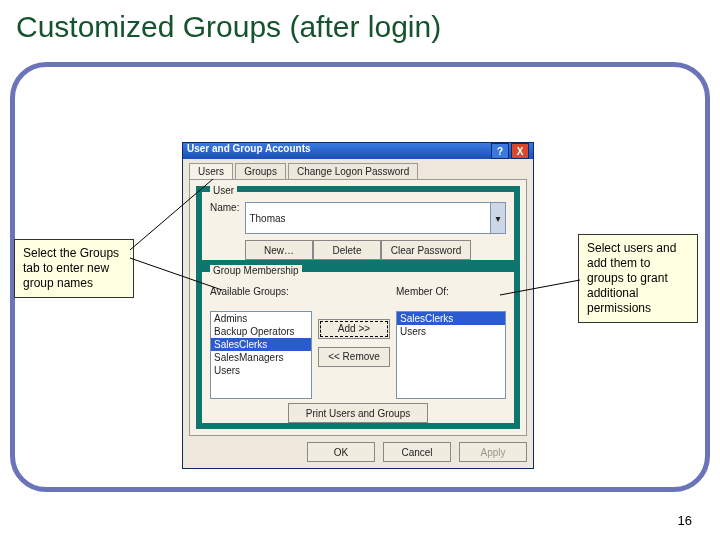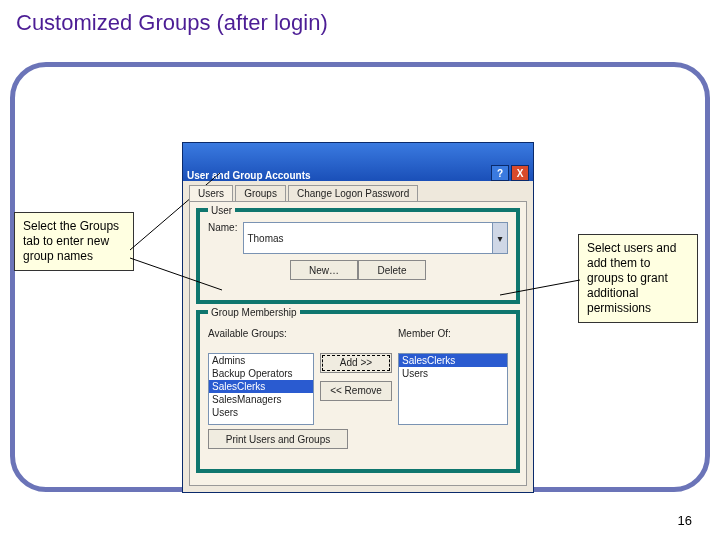--- a/index.html
+++ b/index.html
@@ -1,54 +1,54 @@
 <!DOCTYPE html>
 <html><head>
 <meta charset="utf-8">
 <style>
   *{box-sizing:border-box;margin:0;padding:0}
   body{width:720px;height:540px;background:#fff;font-family:Arial,Helvetica,sans-serif;position:relative;overflow:hidden}
-  .title{position:absolute;left:16px;top:10px;font-size:22px;color:#4c1d95}
+  .title{position:absolute;left:16px;top:10px;font-size:30px;color:#14532d}
   .slide-frame{position:absolute;left:10px;top:62px;right:10px;height:430px;border:5px solid #6b74b8;border-radius:36px}
   
   .dlg{position:absolute;left:182px;top:142px;width:352px;background:#eee8dc;border:1px solid #0a2a6b;font-size:10px;color:#222}
-  .titlebar{height:38px;background:linear-gradient(#3a7ae0,#1a4fb8);display:flex;align-items:flex-end;padding:0 4px;color:#fff;font-weight:bold}
+  .titlebar{height:16px;background:linear-gradient(#3a7ae0,#1a4fb8);display:flex;align-items:flex-start;padding:0 4px;color:#fff;font-weight:bold}
   .titlebar .t{flex:1}
   .tbbtn{width:18px;height:16px;margin-left:2px;display:flex;align-items:center;justify-content:center;font-size:10px;font-weight:bold;border:1px solid #0a2a6b}
   .help{background:#3a7ae0;color:#fff}
   .close{background:#d84a2b;color:#fff}
   .tabs{display:flex;gap:2px;padding:4px 6px 0 6px}
   .tab{padding:2px 8px;background:#eee8dc;border:1px solid #999;border-bottom:none;font-size:10px;position:relative}
   .tab.active{background:#f7f2e7;z-index:2}
   .tabbody{margin:0 6px 6px 6px;padding:6px;background:#f7f2e7;border:1px solid #999;position:relative}
-  .fs{border:4px solid #0f766e;padding:10px 8px 20px 8px;margin-bottom:6px;position:relative}
+  .fs{border:6px solid #0f766e;padding:10px 8px 0 8px;position:relative}
   .fs .lg{position:absolute;top:-7px;left:8px;background:#f7f2e7;padding:0 3px;font-size:10px}
   .row{display:flex;align-items:flex-start;gap:6px}
   .lbl{font-size:10px}
   .combo{flex:1;height:32px;background:#fff;border:1px solid #7a93b3;display:flex;align-items:center;padding:0 3px;font-size:10px;position:relative}
   .combo .arrow{position:absolute;right:0;top:0;bottom:0;width:15px;background:#cfd7e6;border-left:1px solid #7a93b3;display:flex;align-items:center;justify-content:center}
   .btnrow{display:flex;justify-content:center;margin-top:6px}
   .btn{min-width:68px;height:20px;background:#f0ece0;border:1px solid #888;font-size:10px;display:flex;align-items:center;justify-content:center}
   .btn.disabled{color:#9a968a}
   .cols{display:flex;gap:6px;margin-top:4px}
   .col{display:flex;flex-direction:column;gap:14px}
   .col.labelled{width:120px}
-  .listbox{height:72px;background:#fff;border:1px solid #7a93b3;overflow:hidden;font-size:10px}
+  .listbox{height:88px;background:#fff;border:1px solid #7a93b3;overflow:hidden;font-size:10px}
   .listbox div{padding:1px 3px;white-space:nowrap}
   .listbox .sel{background:#2a5bd0;color:#fff}
   .mid{display:flex;flex-direction:column;gap:8px;justify-content:center}
   .mid .btn{min-width:72px}
   .mid .add{outline:1px dashed #000;outline-offset:-3px}
   .memberbox{width:110px}
   .memberbox .sel2{background:#2a5bd0;color:#fff}
-  .printrow{display:flex;margin-top:4px}
+  .printrow{display:flex;justify-content:center;margin-top:4px}
   .dlgbtns{display:flex;gap:8px;justify-content:flex-end;margin:4px 6px 6px 0}
   
   .callout{position:absolute;background:#ffffe1;border:1px solid #333;padding:6px 8px;font-size:12px;line-height:1.25;max-width:120px}
-  .c1{left:14px;top:212px}
+  .c1{left:14px;top:239px}
   .c2{right:22px;top:234px}
   svg.lines{position:absolute;left:0;top:0;width:720px;height:540px;pointer-events:none}
   .pagenum{position:absolute;right:28px;bottom:12px;font-size:13px;font-weight:normal}
 </style>
 </head>
 <body>
 
 <div class="title">Customized Groups (after login)</div>
 <div class="slide-frame"></div>
 
@@ -69,20 +69,21 @@
       <div class="row">
         <span class="lbl">Name:</span>
         <div class="combo">
           <span>Thomas</span>
           <span class="arrow">▾</span>
         </div>
       </div>
       <div class="btnrow">
         <div class="btn">New…</div>
         <div class="btn">Delete</div>
+        <div class="btn" style="min-width:90px">Clear Password</div>
       </div>
     </div>
     <div class="fs">
       <span class="lg">Group Membership</span>
       <div class="cols">
         <div class="col labelled">
           <span class="lbl">Available Groups:</span>
           <div class="listbox">
             <div>Admins</div>
             <div>Backup Operators</div>
@@ -101,20 +102,25 @@
             <div class="sel2">SalesClerks</div>
             <div>Users</div>
           </div>
         </div>
       </div>
       <div class="printrow">
         <div class="btn" style="min-width:140px">Print Users and Groups</div>
       </div>
     </div>
   </div>
+  <div class="dlgbtns">
+    <div class="btn">OK</div>
+    <div class="btn">Cancel</div>
+    <div class="btn disabled">Apply</div>
+  </div>
 </div>
 
 <div class="callout c1">Select the Groups tab to enter new group names</div>
 <div class="callout c2">Select users and add them to groups to grant additional permissions</div>
 
 <svg class="lines">
   <line x1="130" y1="250" x2="220" y2="173" stroke="#000" stroke-width="1"></line>
   <line x1="130" y1="258" x2="222" y2="290" stroke="#000" stroke-width="1"></line>
   <line x1="580" y1="280" x2="500" y2="295" stroke="#000" stroke-width="1"></line>
 </svg>

